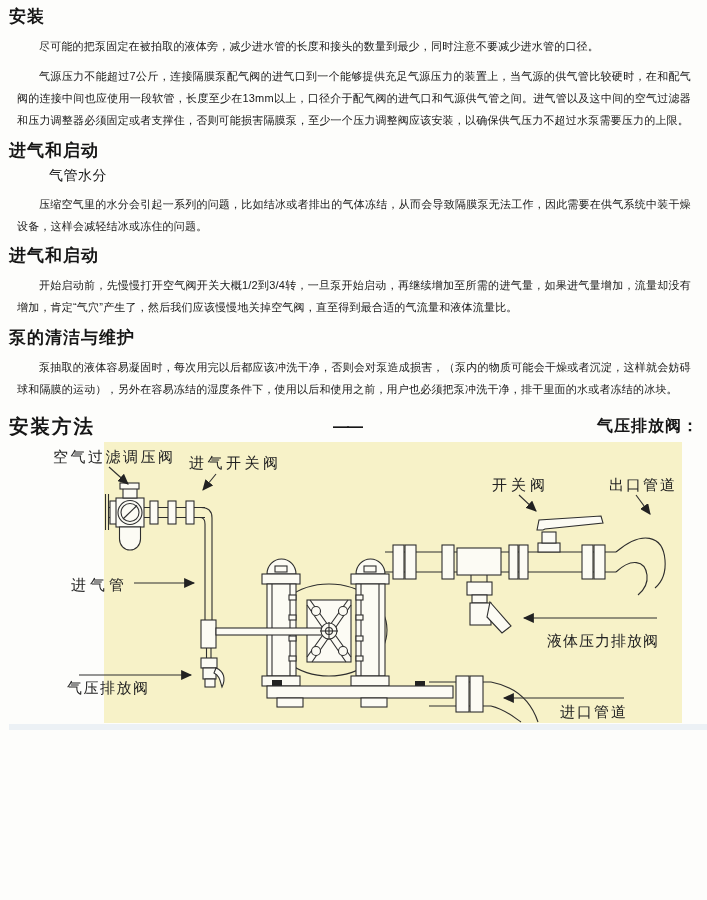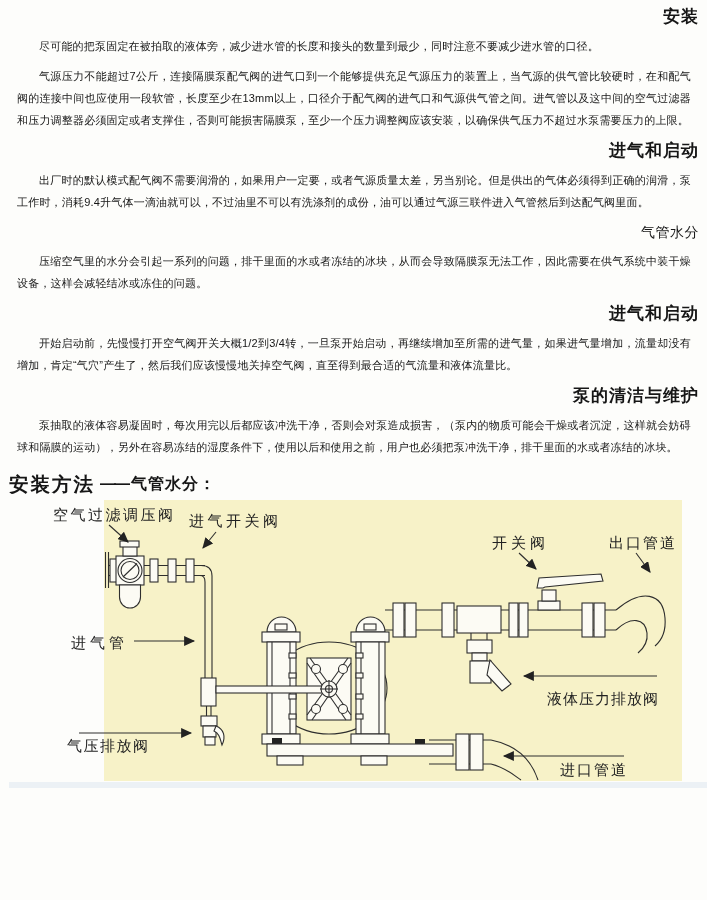--- a/index.html
+++ b/index.html
@@ -19,34 +19,34 @@
     letter-spacing:0.2px;
     text-align:justify;
     font-weight:500;
   }
   .doc h2{
     margin:2px 0 0 0;
     font-size:17px;
     line-height:22px;
     font-weight:bold;
     letter-spacing:1px;
-    text-align:right;
   }
   .doc h2.first{margin-top:0;}
   .doc h2.sub{
     font-weight:500;
     font-size:14px;
     letter-spacing:0.5px;
     margin-left:40px;
   }
   .method-row{
     margin-top:12px;
     display:flex;
     align-items:center;
     font-weight:bold;
+    justify-content:space-between;
   }
   .m-main{font-size:19.5px;letter-spacing:2px;}
   .m-dash{font-size:16px;margin:0 3px 0 5px;letter-spacing:-2px;}
   .m-sub{font-size:16px;letter-spacing:1px;}
 
   svg.diagram{display:block;}
   svg.diagram .ln{stroke:#2e2e2e;stroke-width:1.1;fill:none;}
   svg.diagram .wh{stroke:#2e2e2e;stroke-width:1.1;fill:#fcfbf4;}
   svg.diagram .dk{fill:#222;stroke:none;}
   svg.diagram text{
@@ -59,35 +59,34 @@
 <body>
 
 <div class="doc">
 
   <h2 class="first">安装</h2>
   <p>尽可能的把泵固定在被拍取的液体旁，减少进水管的长度和接头的数量到最少，同时注意不要减少进水管的口径。</p>
 
   <p>气源压力不能超过7公斤，连接隔膜泵配气阀的进气口到一个能够提供充足气源压力的装置上，当气源的供气管比较硬时，在和配气阀的连接中间也应使用一段软管，长度至少在13mm以上，口径介于配气阀的进气口和气源供气管之间。进气管以及这中间的空气过滤器和压力调整器必须固定或者支撑住，否则可能损害隔膜泵，至少一个压力调整阀应该安装，以确保供气压力不超过水泵需要压力的上限。</p>
 
   <h2>进气和启动</h2>
-  <p>出厂时的默认模式配气阀不需要润滑的，如果用户一定要，或者气源质量太差，另当别论。但是供出的气体必须得到正确的润滑，泵工作时，消耗9.4升气体一滴油就可以，不过油里不可以有洗涤剂的成份，油可以通过气源三联件进入气管然后到达配气阀里面。</p>
 
   <h2 class="sub">气管水分</h2>
-  <p>压缩空气里的水分会引起一系列的问题，排干里面的水或者冻结的冰块，从而会导致隔膜泵无法工作，因此需要在供气系统中装干燥设备，这样会减轻结冰或冻住的问题。</p>
+  <p>压缩空气里的水分会引起一系列的问题，比如结冰或者排出的气体冻结，从而会导致隔膜泵无法工作，因此需要在供气系统中装干燥设备，这样会减轻结冰或冻住的问题。</p>
 
   <h2>进气和启动</h2>
   <p>开始启动前，先慢慢打开空气阀开关大概1/2到3/4转，一旦泵开始启动，再继续增加至所需的进气量，如果进气量增加，流量却没有增加，肯定“气穴”产生了，然后我们应该慢慢地关掉空气阀，直至得到最合适的气流量和液体流量比。</p>
 
   <h2>泵的清洁与维护</h2>
   <p>泵抽取的液体容易凝固时，每次用完以后都应该冲洗干净，否则会对泵造成损害，（泵内的物质可能会干燥或者沉淀，这样就会妨碍球和隔膜的运动），另外在容易冻结的湿度条件下，使用以后和使用之前，用户也必须把泵冲洗干净，排干里面的水或者冻结的冰块。</p>
 
   <div class="method-row">
     <span class="m-main">安装方法</span>
     <span class="m-dash">——</span>
-    <span class="m-sub">气管水分：</span>
+    <span class="m-sub">气压排放阀：</span>
   </div>
 
   <svg class="diagram" width="707" height="290" viewBox="0 0 707 290">
     <defs>
       <marker id="ah" markerWidth="11" markerHeight="9" refX="9" refY="4.5" orient="auto">
         <path d="M0,0 L10,4.5 L0,9 z" fill="#222"></path>
       </marker>
     </defs>
 
     <rect x="95" y="2" width="578" height="281" fill="#f7f2c8"></rect>

